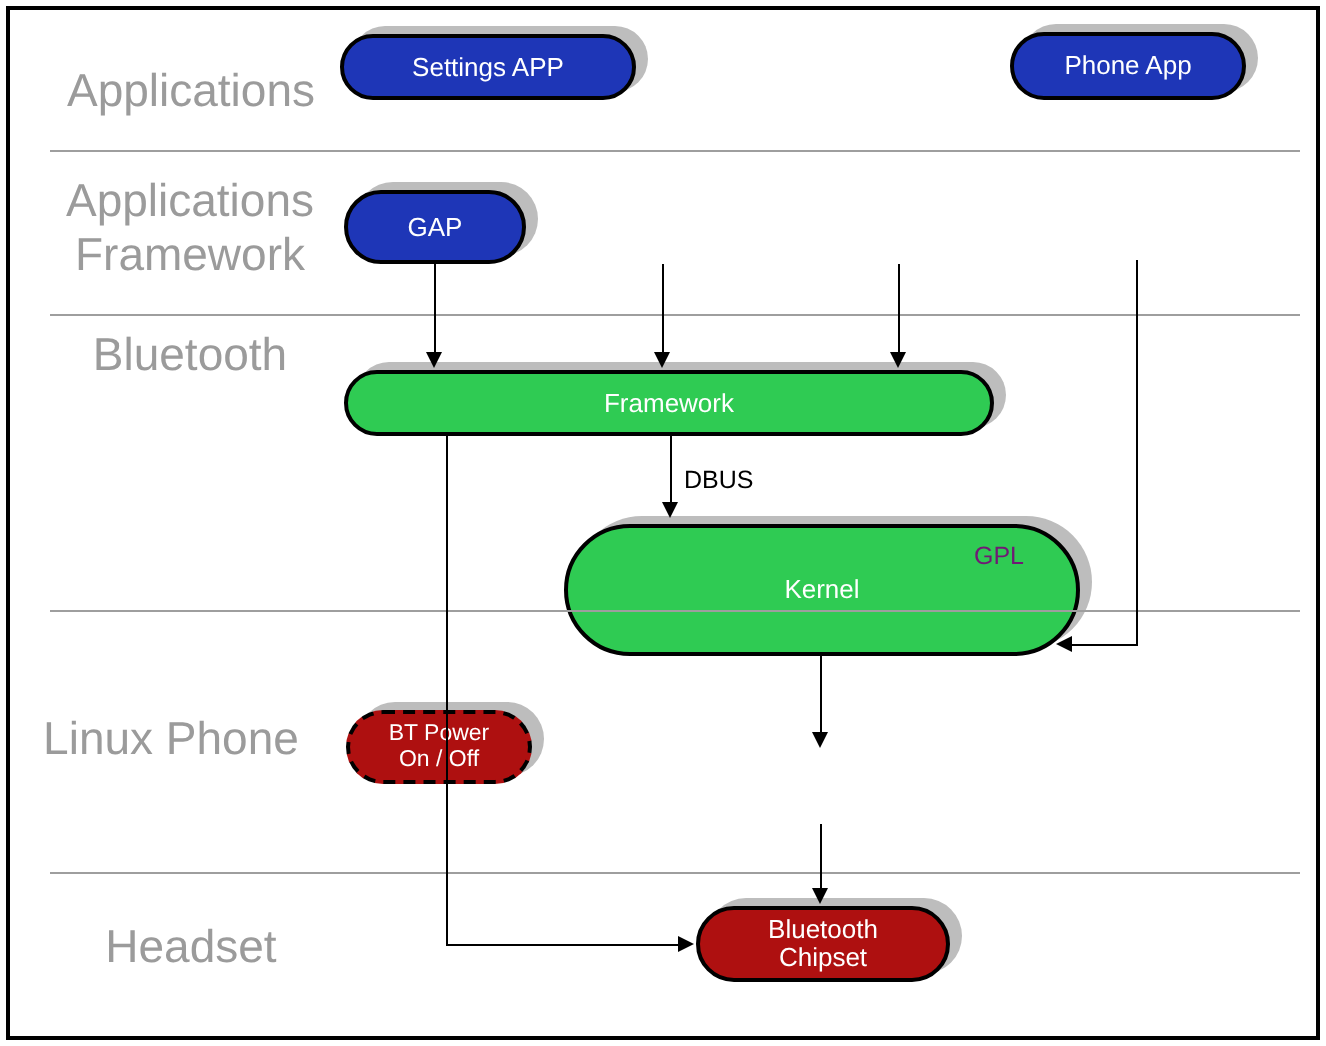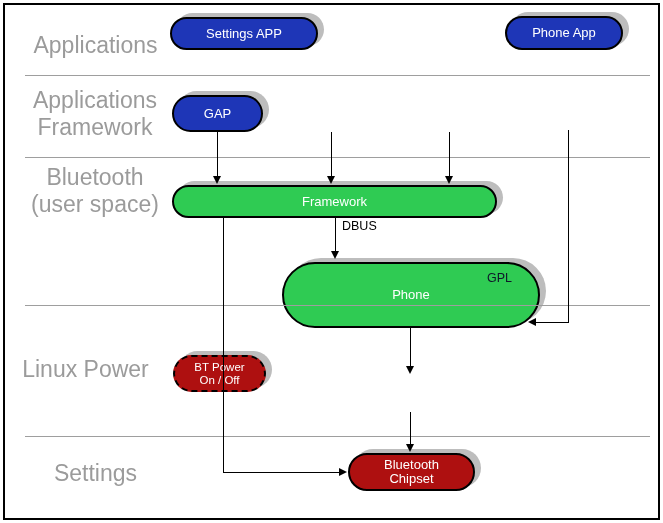--- a/index.html
+++ b/index.html
@@ -19,21 +19,21 @@
   .red{background:#ae1010;}
 
   .vline{position:absolute;width:1px;background:#000;z-index:5;}
   .hline{position:absolute;height:1px;background:#000;z-index:5;}
   .arr{position:absolute;width:0;height:0;z-index:6;}
   .arr.down{border-left:4px solid transparent;border-right:4px solid transparent;border-top:8px solid #000;}
   .arr.left{border-top:4px solid transparent;border-bottom:4px solid transparent;border-right:8px solid #000;}
   .arr.right{border-top:4px solid transparent;border-bottom:4px solid transparent;border-left:8px solid #000;}
 
   .edgelabel{position:absolute;color:#000;font-size:12.5px;z-index:6;}
-  .badge{position:absolute;right:26px;top:7px;color:#0f172a;font-size:12.5px;}
+  .badge{position:absolute;right:26px;top:7px;color:#701a75;font-size:12.5px;}
 
   .sub1{font-size:12px;}
   .sub2{font-size:10.5px;}
   .k1{font-size:11.5px;line-height:13px;}
 </style>
 </head>
 <body>
 
 <div id="stage">
   <div id="frame"></div>
@@ -45,46 +45,45 @@
 
   <div class="rowlabel" style="left:18px;top:32px;width:155px">
     <span>Applications</span>
   </div>
   <div class="rowlabel" style="left:15px;top:87px;width:160px">
     <span style="display:block">Applications</span>
     <span style="display:block">Framework</span>
   </div>
   <div class="rowlabel" style="left:10px;top:164px;width:170px">
     <span style="display:block">Bluetooth</span>
-    <span style="display:block">(user space)</span>
   </div>
   <div class="rowlabel" style="left:8px;top:356px;width:155px">
-    <span>Linux Power</span>
+    <span>Linux Phone</span>
   </div>
   <div class="rowlabel" style="left:18px;top:460px;width:155px">
-    <span>Settings</span>
+    <span>Headset</span>
   </div>
 
   <div class="pill blue" style="left:170px;top:17px;width:148px;height:33px">
     <span>Settings APP</span>
   </div>
   <div class="pill blue" style="left:505px;top:16px;width:118px;height:34px">
     <span>Phone App</span>
   </div>
 
   <div class="pill blue" style="left:172px;top:95px;width:91px;height:37px">
     <span>GAP</span>
   </div>
 
   <div class="pill green" style="left:172px;top:185px;width:325px;height:33px">
     <span>Framework</span>
   </div>
   <div class="pill green" style="left:282px;top:262px;width:258px;height:66px">
     <span class="badge">GPL</span>
-    <span>Phone</span>
+    <span>Kernel</span>
   </div>
 
   <div class="pill red dashed" style="left:173px;top:355px;width:93px;height:37px">
     <span class="k1">BT Power</span>
     <span class="k1">On / Off</span>
   </div>
 
   <div class="pill red" style="left:348px;top:453px;width:127px;height:38px">
     <span>Bluetooth</span>
     <span>Chipset</span>
@@ -94,21 +93,21 @@
   <div class="arr down" style="left:213px;top:176px"></div>
 
   <div class="vline" style="left:331px;top:132px;height:46px"></div>
   <div class="arr down" style="left:327px;top:176px"></div>
 
   <div class="vline" style="left:449px;top:132px;height:46px"></div>
   <div class="arr down" style="left:445px;top:176px"></div>
 
   <div class="vline" style="left:335px;top:218px;height:35px"></div>
   <div class="arr down" style="left:331px;top:251px"></div>
-  <div class="edgelabel" style="left:342px;top:219px">DBUS</div>
+  <div class="edgelabel" style="left:342px;top:233px">DBUS</div>
 
   <div class="vline" style="left:568px;top:130px;height:193px"></div>
   <div class="hline" style="left:533px;top:322px;width:36px"></div>
   <div class="arr left" style="left:528px;top:318px"></div>
 
   <div class="vline" style="left:223px;top:218px;height:254px"></div>
   <div class="hline" style="left:223px;top:472px;width:117px"></div>
   <div class="arr right" style="left:339px;top:468px"></div>
 
   <div class="vline" style="left:410px;top:328px;height:40px"></div>

